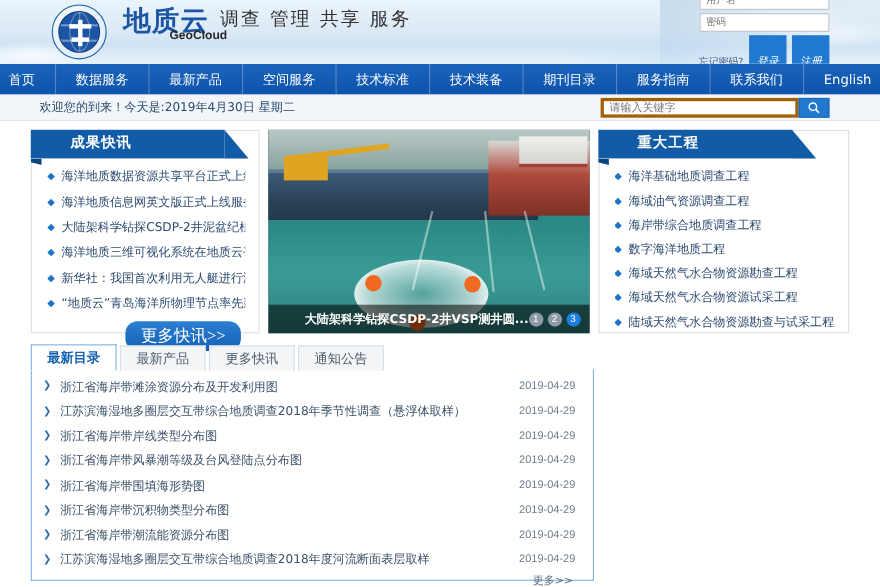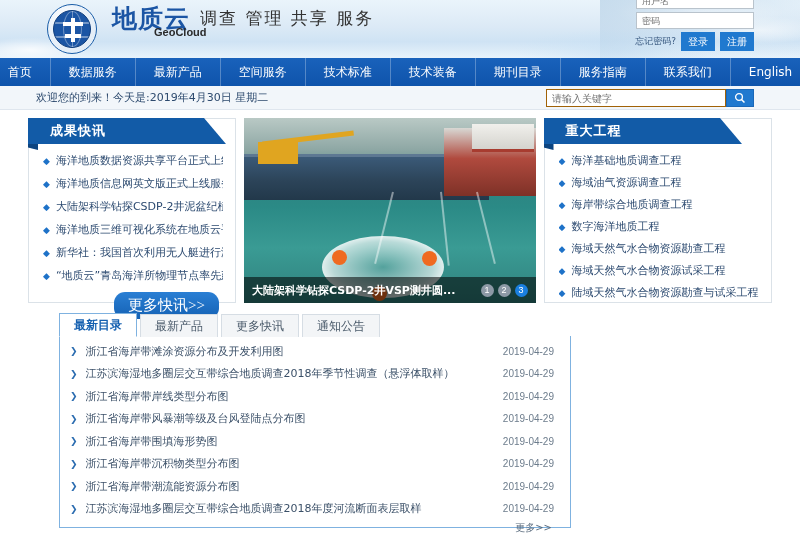--- a/index.html
+++ b/index.html
@@ -82,22 +82,23 @@
   .login-row { display: flex; justify-content: flex-end; margin-bottom: 3px; }
   .login-input {
     width: 118px; height: 17px; border: 1px solid #b9c3cc; background: #fff;
     font-size: 9px; color: #888; padding: 0 5px; line-height: 15px;
     font-family: "DejaVu Sans", sans-serif;
   }
   .login-actions { display: flex; align-items: center; justify-content: flex-end; gap: 5px; }
   .forgot { font-size: 9px; color: #3a5a80; font-family: "DejaVu Sans", sans-serif; cursor: pointer; }
   .login-btn {
     background: #2079cf; color: #fff; font-size: 10px; border: none;
-    padding: 3px 7px; line-height: 13px; cursor: pointer;
-    font-family: "DejaVu Sans", sans-serif;
+    padding: 18px 7px; line-height: 13px; cursor: pointer;
+    font-family: "DejaVu Sans", sans-serif;
+    font-style: italic;
   }
 
   
   .nav {
     height: 28px; width: 800px; background: linear-gradient(180deg,#1962bb 0%, #0f54ab 100%);
     display: flex; align-items: center; justify-content: center; text-align: right;
   }
   .nav-item {
     color: #fff; font-size: 12px; padding: 0 18px; line-height: 28px; cursor: pointer;
     border-right: 1px solid rgba(255,255,255,.28); font-family: "DejaVu Sans", sans-serif;
@@ -108,21 +109,21 @@
   
   .welcome-bar {
     height: 24px; width: 800px; background: #f2f6fa; border-bottom: 1px solid #dfe6ee;
     display: flex; align-items: center; position: relative;
   }
   .welcome-text {
     font-size: 11px; color: #2d4a6e; margin-left: 36px; font-family: "DejaVu Sans", sans-serif;
   }
   .search-wrap { position: absolute; right: 46px; top: 3px; display: flex; }
   .search-input {
-    width: 180px; height: 18px; border: 1px solid #a16207; background: #fff;
+    width: 180px; height: 18px; border: 3px solid #a16207; background: #fff;
     font-size: 10px; color: #999; padding: 0 5px; line-height: 16px;
     font-family: "DejaVu Sans", sans-serif;
   }
   .search-btn {
     width: 28px; height: 18px; background: #2079cf; border: 1px solid #1a68b8;
     display: flex; align-items: center; justify-content: center; cursor: pointer;
   }
   .search-btn svg { display: block; }
 
   
@@ -140,21 +141,21 @@
     border-style: solid; border-width: 0 22px 26px 0;
     border-color: transparent transparent #125ba7 transparent;
   }
   .panel-head-tail {
     position: absolute; left: 0; bottom: -6px; width: 10px; height: 6px;
     background: #0c4480;
     clip-path: polygon(0 0, 100% 0, 100% 100%, 0 60%);
   }
   .panel-title {
     position: relative; z-index: 2; color: #fff; font-size: 13px; font-weight: bold;
-    line-height: 26px; padding-left: 22px; letter-spacing: 1px;
+    line-height: 26px; padding-left: 36px; letter-spacing: 1px;
     font-family: "DejaVu Sans", sans-serif;
   }
   .panel-body { padding: 10px 12px 8px 14px; }
   .link-item {
     display: flex; align-items: center; font-size: 11px; color: #2c4a70;
     line-height: 14px; margin-bottom: 9px; cursor: pointer; white-space: nowrap;
     overflow: hidden; font-family: "DejaVu Sans", sans-serif;
   }
   .bullet {
     color: #1e72c8; font-size: 9px; margin-right: 6px; flex: none;
@@ -212,21 +213,21 @@
   .b1 { left: 88px; top: 132px; }
   .b2 { left: 178px; top: 133px; }
   .b3 { left: 128px; top: 168px; }
   .rope {
     position: absolute; background: rgba(255,255,255,.45); width: 1.5px; height: 74px;
     transform-origin: top center;
   }
   .caption-bar {
     position: absolute; left: 0; right: 0; bottom: 0; height: 26px;
     background: rgba(0,0,0,.55); display: flex; align-items: center;
-    padding: 0 8px; justify-content: space-between;
+    padding: 0 8px; justify-content: flex-end;
   }
   .caption-text {
     color: #fff; font-size: 11px; font-weight: bold; overflow: hidden; white-space: nowrap;
     font-family: "DejaVu Sans", sans-serif;
   }
   .dots { display: flex; gap: 4px; }
   .dot {
     width: 13px; height: 13px; border-radius: 50%; background: #8d99a6; color: #fff;
     font-size: 9px; display: flex; align-items: center; justify-content: center;
     cursor: pointer; font-family: "Liberation Sans", sans-serif;
@@ -234,21 +235,21 @@
   .dot.active { background: #1a7fe0; }
 
   
   .proj-panel { width: 232px; height: 185px; }
   .proj-panel .panel-head { width: 176px; }
   .proj-panel .link-item { margin-bottom: 8px; }
 
   
   .row-bottom { display: flex; margin: 10px 28px 0 28px; }
 
-  .tabs-panel { width: 512px; position: relative; margin-left: 31px; }
+  .tabs-panel { width: 512px; position: relative; }
   .tabs {
     display: flex; align-items: flex-end; height: 24px;
   }
   .tab {
     font-size: 12px; color: #4b5b6b; padding: 0 14px; line-height: 22px; height: 23px;
     background: #f3f5f7; border: 1px solid #d6dde4; border-bottom: none; cursor: pointer;
     margin-right: 3px; font-family: "DejaVu Sans", sans-serif;
   }
   .tab.active {
     background: #fff; color: #1560b0; font-weight: bold;

